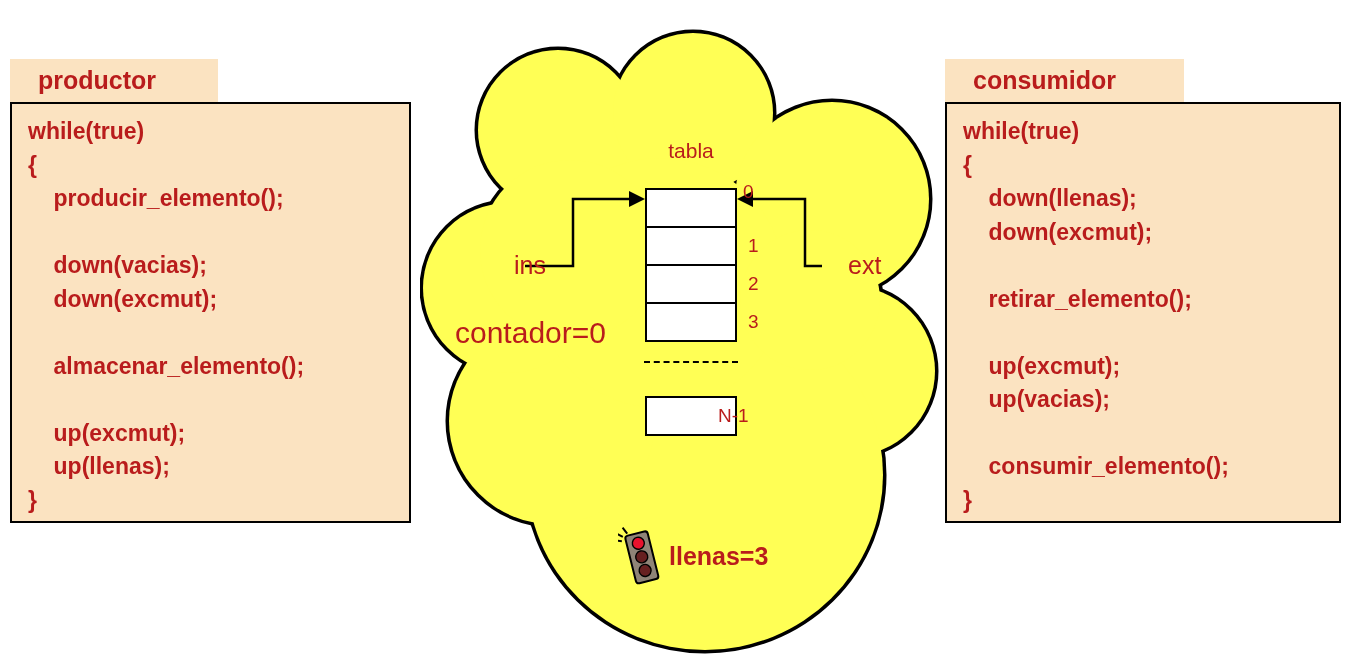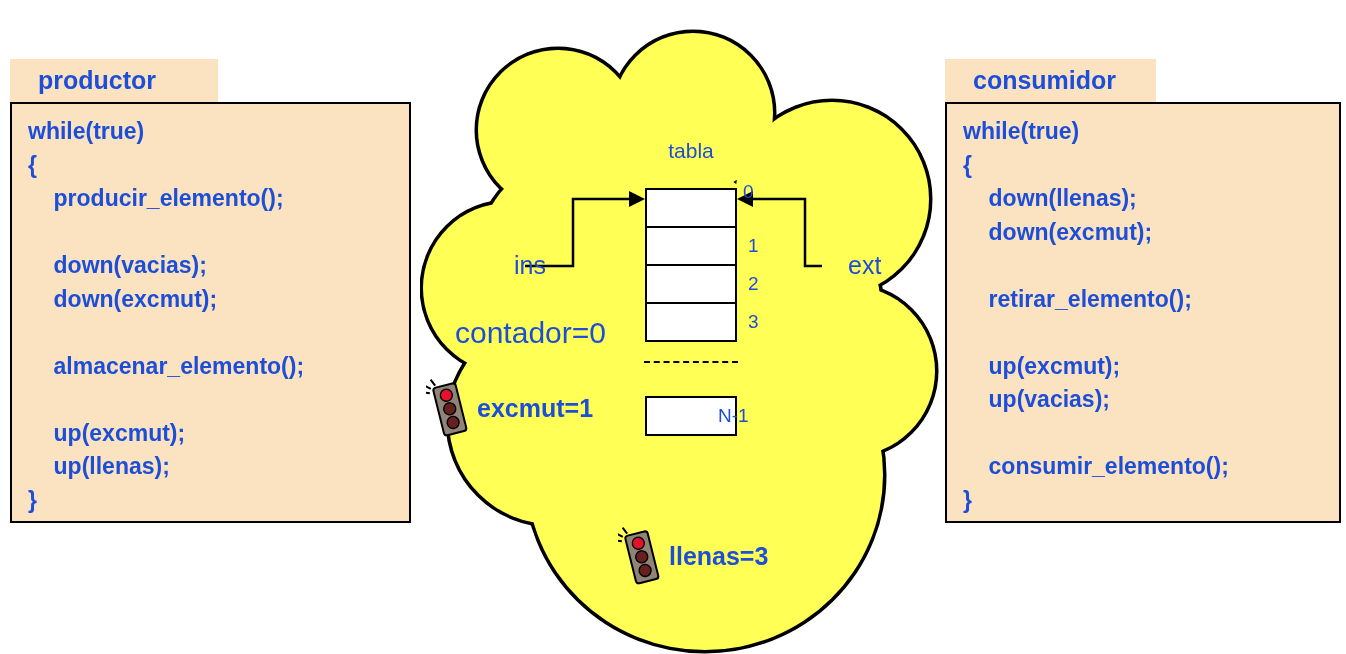--- a/index.html
+++ b/index.html
@@ -1,16 +1,16 @@
 <!DOCTYPE html>
 <html style="--panel-fill: #FBE3C1; --cloud-fill: #FFFF55; --outline: #000000; --cell-fill: #FFFFFF; --light-red: #E8112D;"><head>
 <meta charset="utf-8">
 <style>
   html,body{margin:0;padding:0;background:#fff;}
-  .stage{position:relative;width:1346px;height:654px;background:#fff;font-family:"Liberation Sans",sans-serif;color:#1d4ed8;overflow:hidden;}
+  .stage{position:relative;width:1346px;height:654px;background:#fff;font-family:"Liberation Sans",sans-serif;color:#b91c1c;overflow:hidden;}
   .hdr{position:absolute;height:43px;background:var(--panel-fill,#FBE3C1);font-size:25px;font-weight:bold;display:flex;align-items:center;padding-left:28px;box-sizing:border-box;}
   .panel{position:absolute;background:var(--panel-fill,#FBE3C1);border:2px solid var(--outline,#000);box-sizing:border-box;}
   .code{margin:0;font-family:"Liberation Sans",sans-serif;font-size:23px;line-height:33.5px;padding:11px 0 0 16px;white-space:pre;font-weight:bold;}
   .cloud-svg{position:absolute;left:420px;top:3px;}
   .cell{position:absolute;left:645px;width:92px;height:40px;background:var(--cell-fill,#fff);border:2px solid var(--outline,#000);box-sizing:border-box;}
   .lbl{position:absolute;font-size:30px;white-space:nowrap;}
   .idx{position:absolute;font-size:19px;white-space:nowrap;}
   .tabla{position:absolute;left:645px;width:92px;text-align:center;font-size:21px;}
   .ptr{position:absolute;font-size:25px;white-space:nowrap;margin-left:24px;}
   .dash{position:absolute;left:644px;width:94px;border-top:2px dashed #000;}
@@ -69,21 +69,21 @@
     down(vacias);
     down(excmut);
 
     almacenar_elemento();
 
     up(excmut);
     up(llenas);
 }</pre>
   </div>
 
-  <div class="hdr" style="left:945px;top:59px;width:211px;">
+  <div class="hdr" style="left:945px;top:59px;width:239px;">
     <span>consumidor</span>
   </div>
   <div class="panel" style="left:945px;top:102px;width:396px;height:421px;">
     <pre class="code">while(true)
 {
     down(llenas);
     down(excmut);
 
     retirar_elemento();
 
@@ -105,36 +105,20 @@
   <div class="idx" style="left:743px;top:181px;">0</div>
   <div class="idx" style="left:748px;top:235px;">1</div>
   <div class="idx" style="left:748px;top:273px;">2</div>
   <div class="idx" style="left:748px;top:311px;">3</div>
   <div class="idx" style="left:718px;top:405px;">N-1</div>
 
   <div class="ptr" style="left:490px;top:251px;">ins</div>
   <div class="ptr" style="left:824px;top:251px;">ext</div>
   <div class="lbl" style="left:455px;top:316px;">contador=0</div>
 
-  <div class="sem" style="left:426px;top:376px;">
-    <svg width="46" height="64" viewBox="0 0 46 64">
-      <g transform="rotate(-14 23 32)">
-        <g stroke="#000" stroke-width="2">
-          <line x1="10" y1="9" x2="3" y2="3"></line>
-          <line x1="15" y1="7" x2="12" y2="0"></line>
-          <line x1="8" y1="13" x2="0" y2="10"></line>
-        </g>
-        <rect x="12" y="9" width="23" height="49" rx="3" fill="#8F8477" stroke="#000" stroke-width="2"></rect>
-        <circle cx="23.5" cy="19" r="6" style="fill:var(--light-red,#E8112D)" stroke="#000" stroke-width="1.4"></circle>
-        <circle cx="23.5" cy="33" r="6" fill="#672020" stroke="#000" stroke-width="1.4"></circle>
-        <circle cx="23.5" cy="47" r="6" fill="#672020" stroke="#000" stroke-width="1.4"></circle>
-      </g>
-    </svg>
-    <span class="sem-label">excmut=1</span>
-  </div>
 
 
   <div class="sem" style="left:618px;top:524px;">
     <svg width="46" height="64" viewBox="0 0 46 64">
       <g transform="rotate(-14 23 32)">
         <g stroke="#000" stroke-width="2">
           <line x1="10" y1="9" x2="3" y2="3"></line>
           <line x1="15" y1="7" x2="12" y2="0"></line>
           <line x1="8" y1="13" x2="0" y2="10"></line>
         </g>

